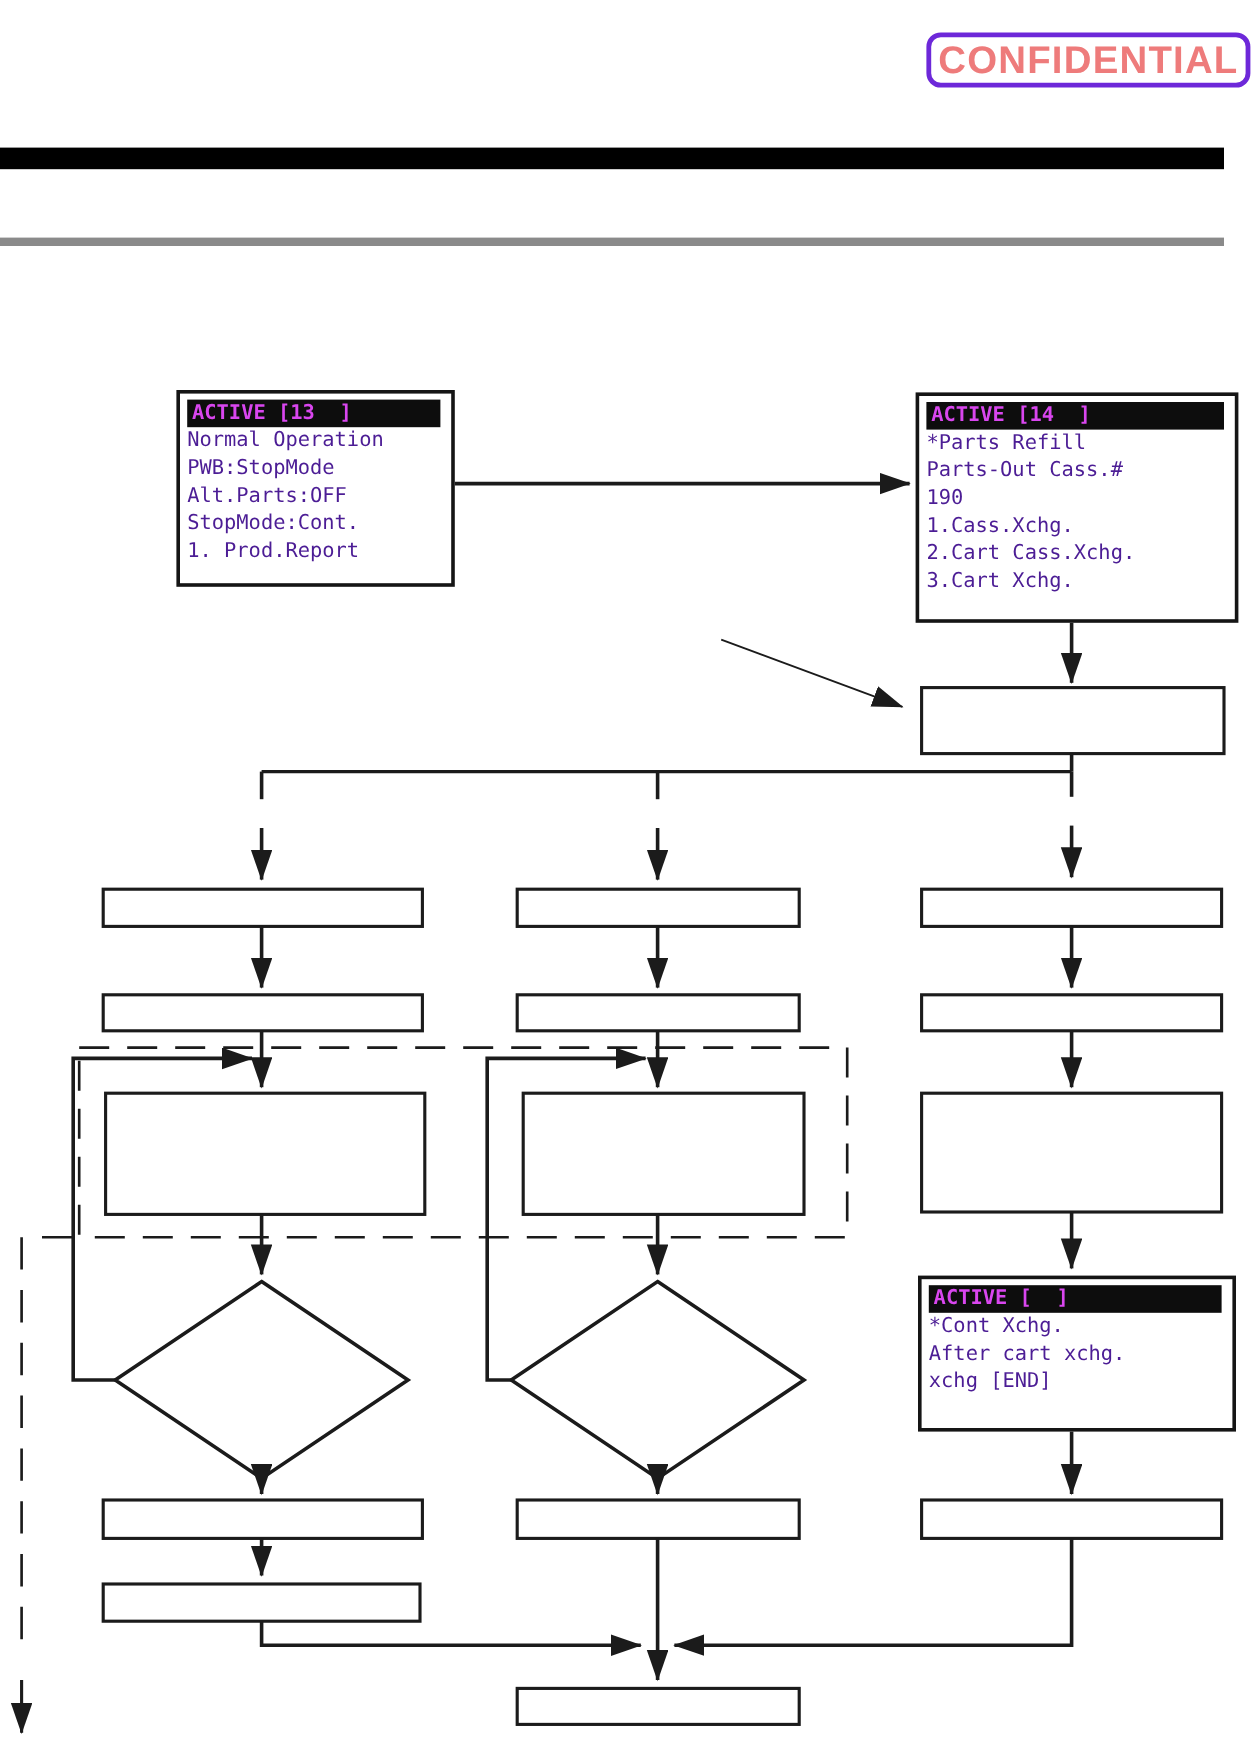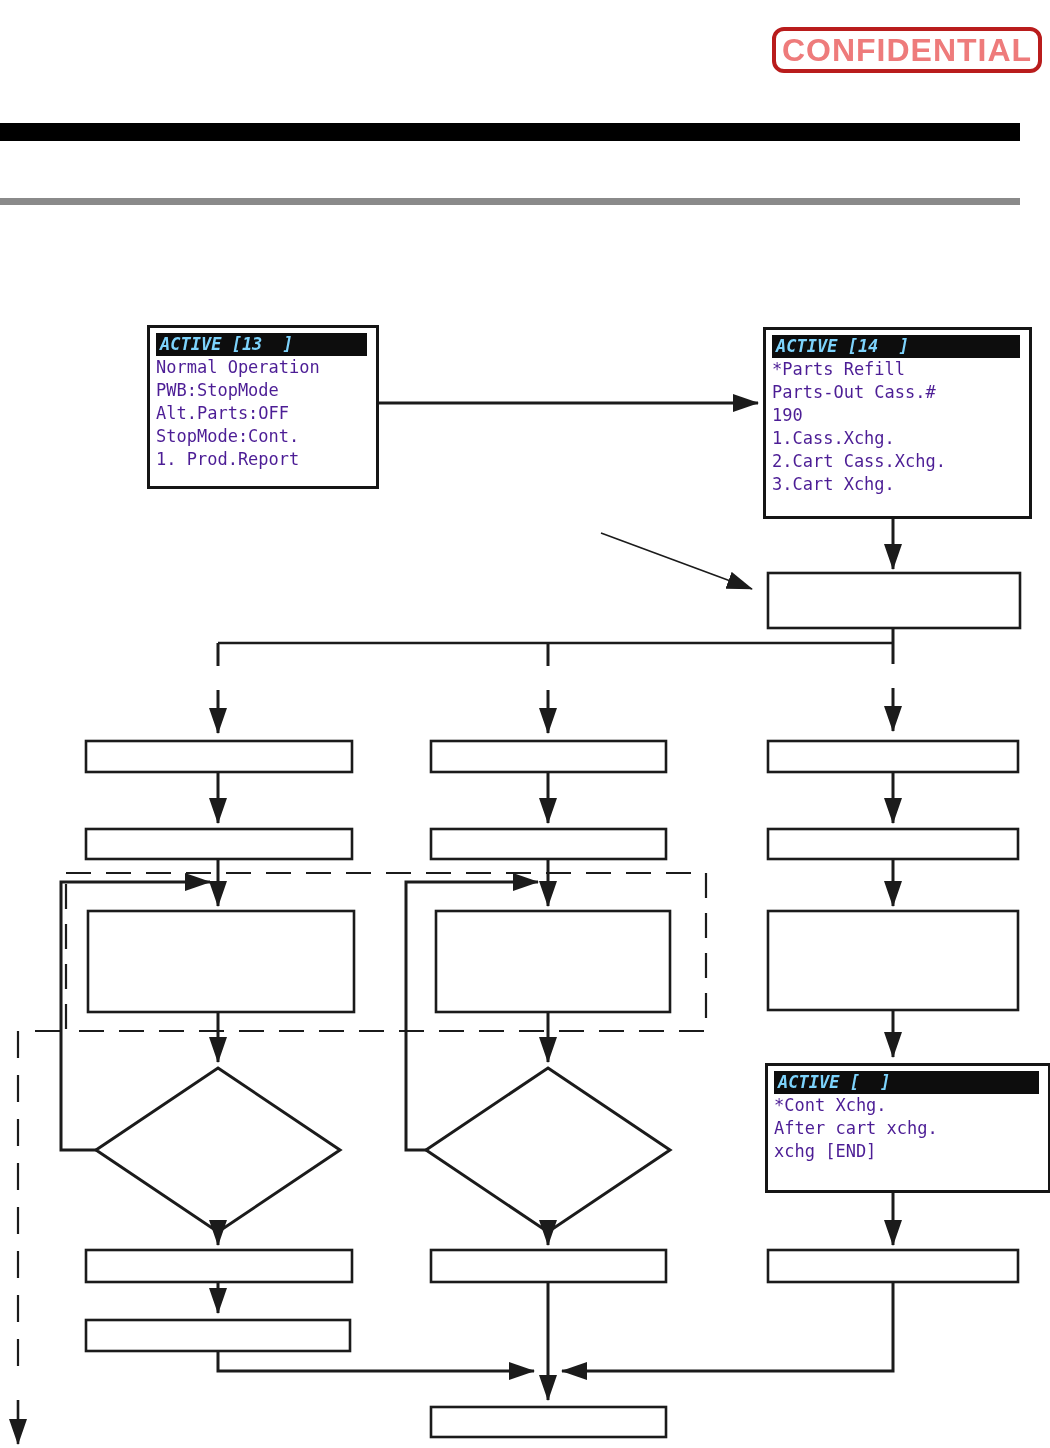--- a/index.html
+++ b/index.html
@@ -3,34 +3,34 @@
 <meta charset="utf-8">
 <style>
   html,body{margin:0;padding:0;background:#ffffff;}
   #page{position:relative;width:1050px;height:1448px;background:#ffffff;overflow:hidden;
         font-family:"DejaVu Sans Mono","Liberation Mono",monospace;}
   
   .black-bar{position:absolute;left:0;top:123px;width:1020px;height:18px;background:#000;}
   .gray-bar{position:absolute;left:0;top:198px;width:1020px;height:7px;background:#8a8a8a;}
   
   .stamp{position:absolute;left:772px;top:27px;width:262px;height:38px;
-         border:4px solid #b91c1c;border-radius:12px;color:#ee7b7b;
+         border:4px solid #6d28d9;border-radius:12px;color:#ee7b7b;
          font-family:"Liberation Sans",sans-serif;font-size:32px;font-weight:bold;
          text-align:center;line-height:38px;letter-spacing:1px;background:#fff;}
   
   svg.flow{position:absolute;left:0;top:0;}
   
   .screen{position:absolute;background:#fff;border:3px solid #151515;box-sizing:border-box;
           font-size:17px;line-height:23px;padding:5px 0 0 6px;}
-  .screen-title{display:block;background:#0d0d0d;color:#7dd3fc;font-weight:bold;
-                white-space:pre;padding-left:4px;margin-right:9px;height:23px;font-style:italic;}
+  .screen-title{display:block;background:#0d0d0d;color:#d946ef;font-weight:bold;
+                white-space:pre;padding-left:4px;margin-right:9px;height:23px;}
   .screen-line{white-space:pre;color:#4c1d95;}
   #screen13{left:147px;top:325px;width:232px;height:164px;}
   #screen14{left:763px;top:327px;width:269px;height:192px;}
-  #screenCart{left:765px;top:1063px;width:286px;height:130px;}
+  #screenCart{left:765px;top:1063px;width:265px;height:130px;}
 </style>
 </head>
 <body>
 
 <div id="page">
 
   <div class="black-bar"></div>
   <div class="gray-bar"></div>
 
   <div class="stamp">CONFIDENTIAL</div>

